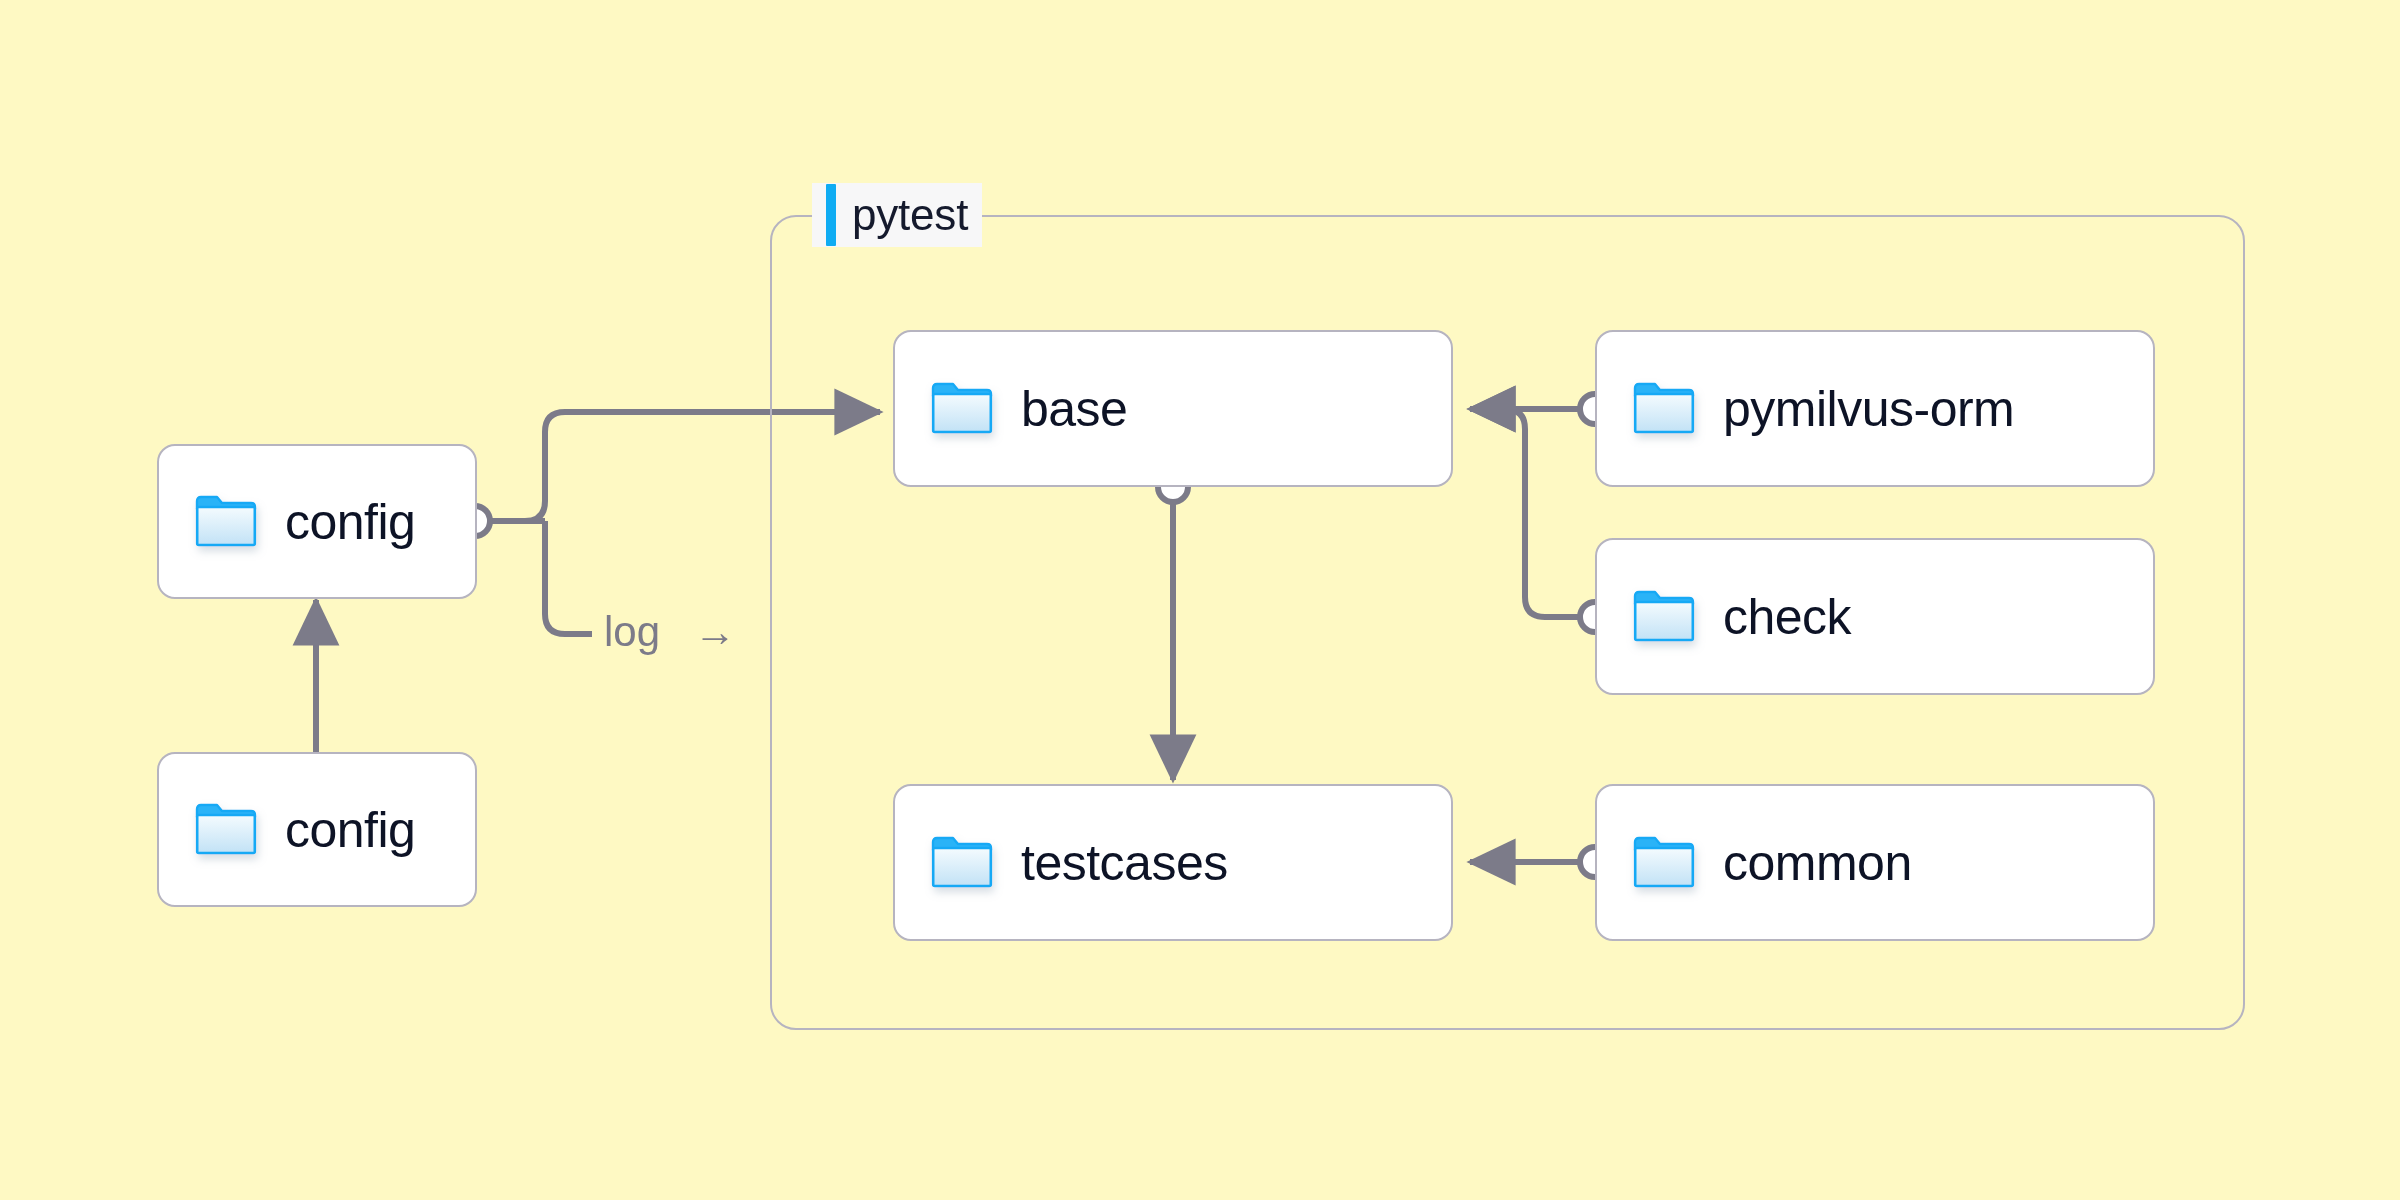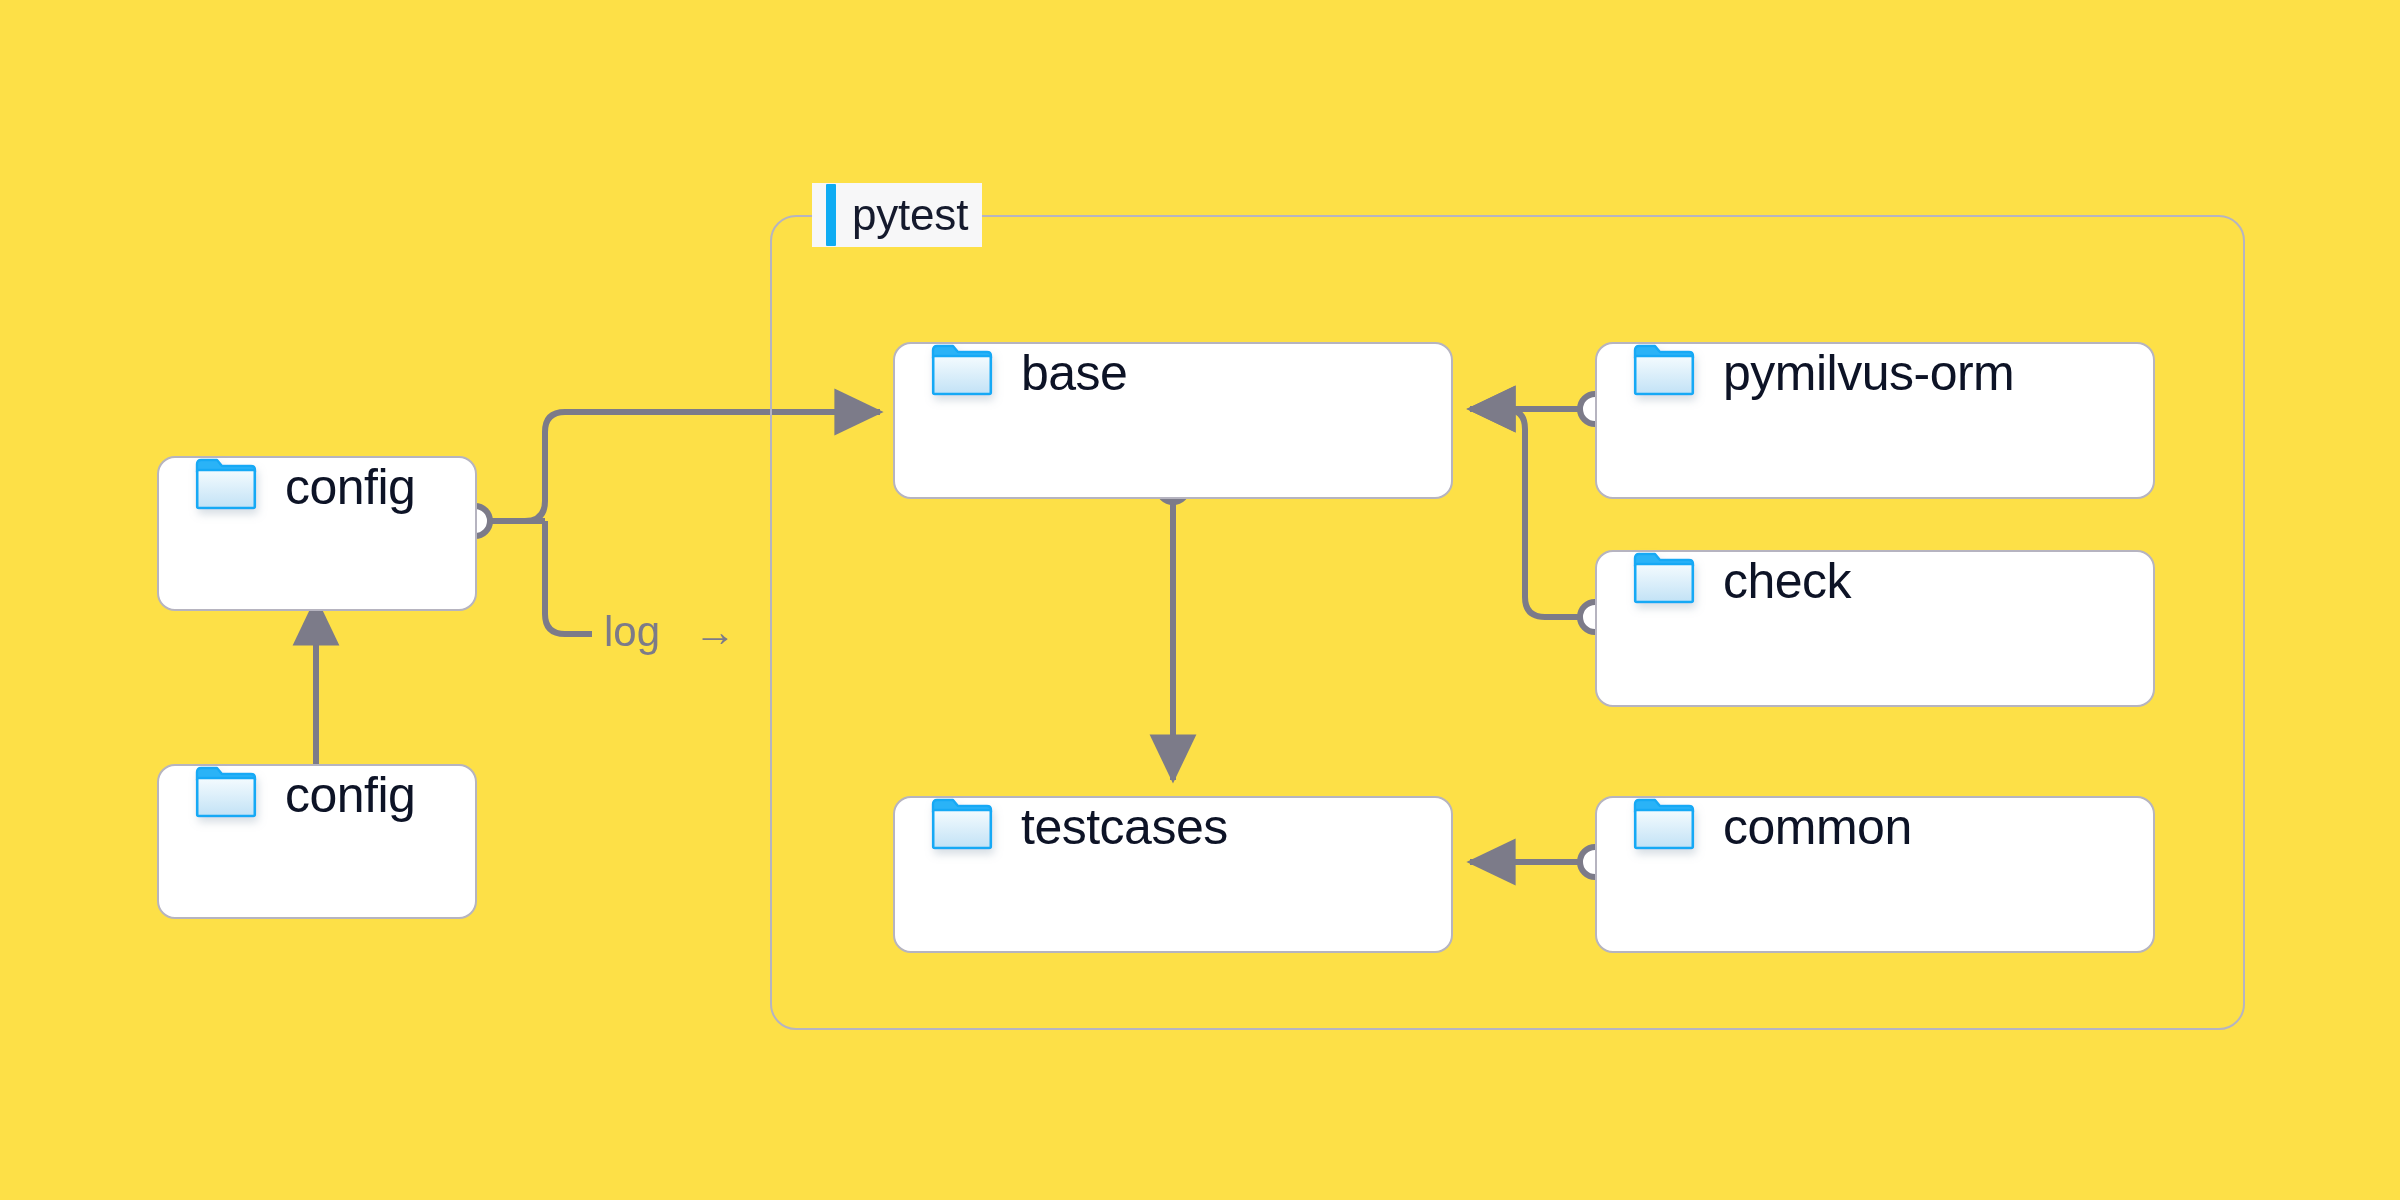--- a/index.html
+++ b/index.html
@@ -4,21 +4,21 @@
 <style>
   html, body {
     margin: 0;
     padding: 0;
     background: #f7f7f8;
   }
   #stage {
     position: relative;
     width: 2400px;
     height: 1200px;
-    background: #fde047;
+    background: #fef9c3;
     font-family: "Liberation Sans", sans-serif;
     overflow: hidden;
   }
   #edge-layer {
     position: absolute;
     left: 0;
     top: 0;
     width: 2400px;
     height: 1200px;
     pointer-events: none;
@@ -55,24 +55,23 @@
   }
 
   
   .node {
     position: absolute;
     box-sizing: border-box;
     background: #ffffff;
     border: 2px solid #b6b4c0;
     border-radius: 18px;
     display: flex;
-    align-items: flex-start;
+    align-items: center;
     padding-left: 36px;
     gap: 28px;
-    margin-top: 12px;
   }
   .node-label {
     font-size: 50px;
     color: #0d1326;
     letter-spacing: -0.5px;
     white-space: nowrap;
   }
   .folder-ico {
     flex: 0 0 auto;
     width: 62px;

